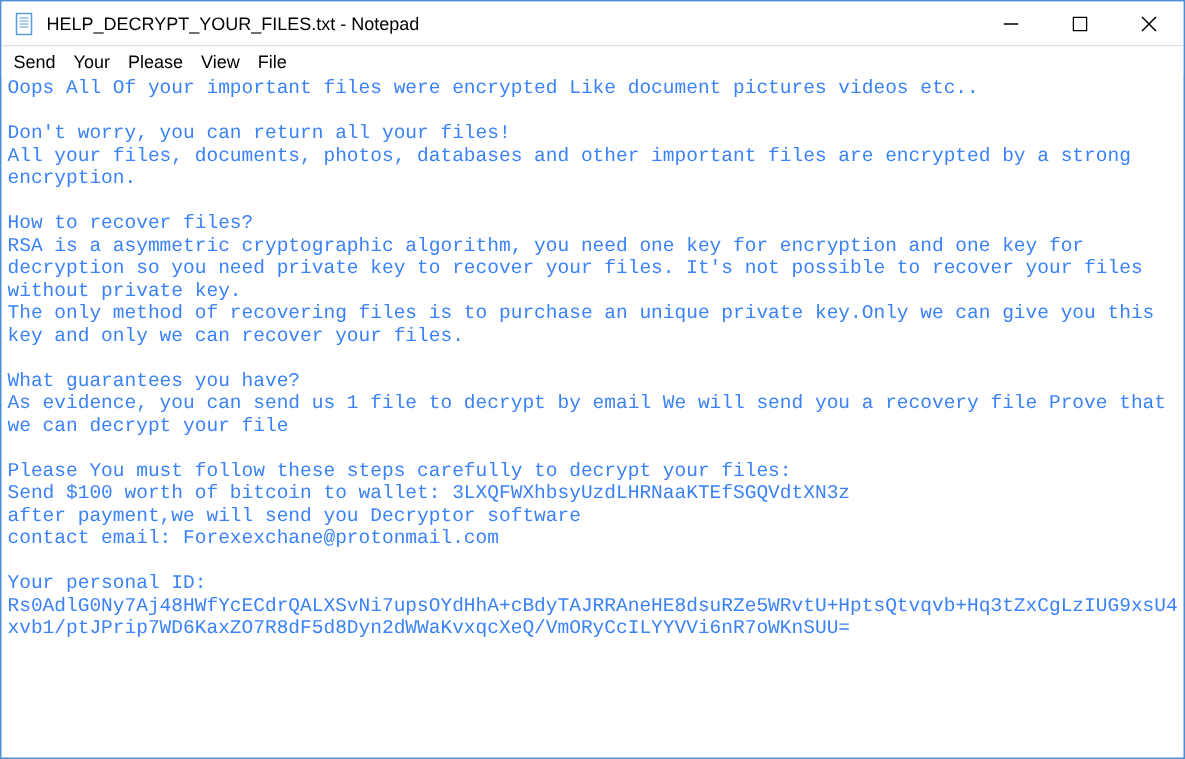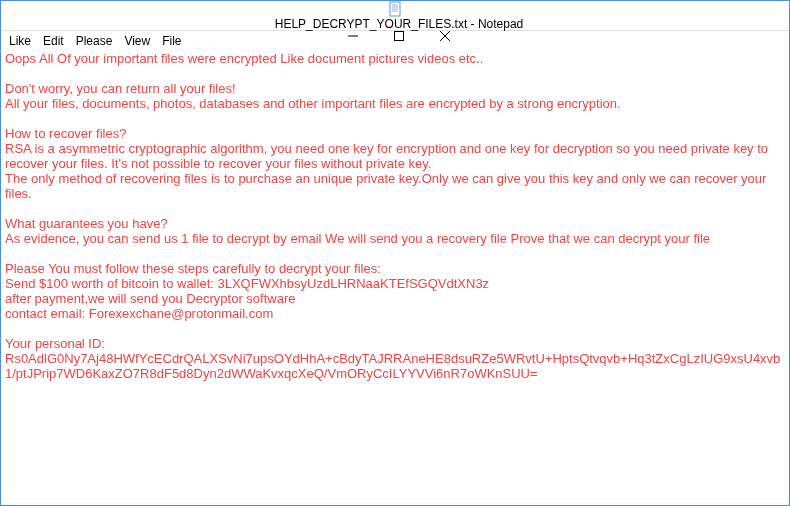--- a/index.html
+++ b/index.html
@@ -11,21 +11,20 @@
     overflow: hidden;
     border: 1px solid #4a90d9;
   }
   .titlebar {
     height: 30px;
     background: #fff;
     border-bottom: 1px solid #e0e0e0;
     display: flex;
     align-items: center;
     padding-left: 8px;
-    flex-direction: column;
   }
   .titlebar-icon {
     width: 16px;
     height: 16px;
     margin-right: 6px;
     display: inline-flex;
     align-items: center;
     justify-content: center;
   }
   .titlebar-title {
@@ -55,24 +54,24 @@
     padding-left: 2px;
     font-size: 12px;
     color: #000;
   }
   .menu-item {
     padding: 1px 6px 1px 6px;
     cursor: default;
   }
   .content {
     padding: 0 2px 0 4px;
-    font-family: Liberation Sans, sans-serif;
+    font-family: Liberation Mono, monospace;
     font-size: 13px;
     line-height: 15px;
-    color: #ef4444;
+    color: #3b82f6;
     white-space: pre-wrap;
     word-wrap: break-word;
     overflow: hidden;
     height: calc(100% - 50px);
   }
   svg { display: block; }
 </style>
 </head>
 <body>
 
@@ -101,22 +100,22 @@
     <div class="window-control close">
       <svg width="10" height="10" viewBox="0 0 10 10">
           <line x1="0" y1="0" x2="10" y2="10" stroke="#000" stroke-width="1"></line>
           <line x1="10" y1="0" x2="0" y2="10" stroke="#000" stroke-width="1"></line>
         </svg>
     </div>
   </div>
 </div>
 
 <div class="menubar">
-  <span class="menu-item">Like</span>
-  <span class="menu-item">Edit</span>
+  <span class="menu-item">Send</span>
+  <span class="menu-item">Your</span>
   <span class="menu-item">Please</span>
   <span class="menu-item">View</span>
   <span class="menu-item">File</span>
 </div>
 
 <div class="content">Oops All Of your important files were encrypted Like document pictures videos etc..
 
 Don't worry, you can return all your files!
 All your files, documents, photos, databases and other important files are encrypted by a strong encryption.
 

